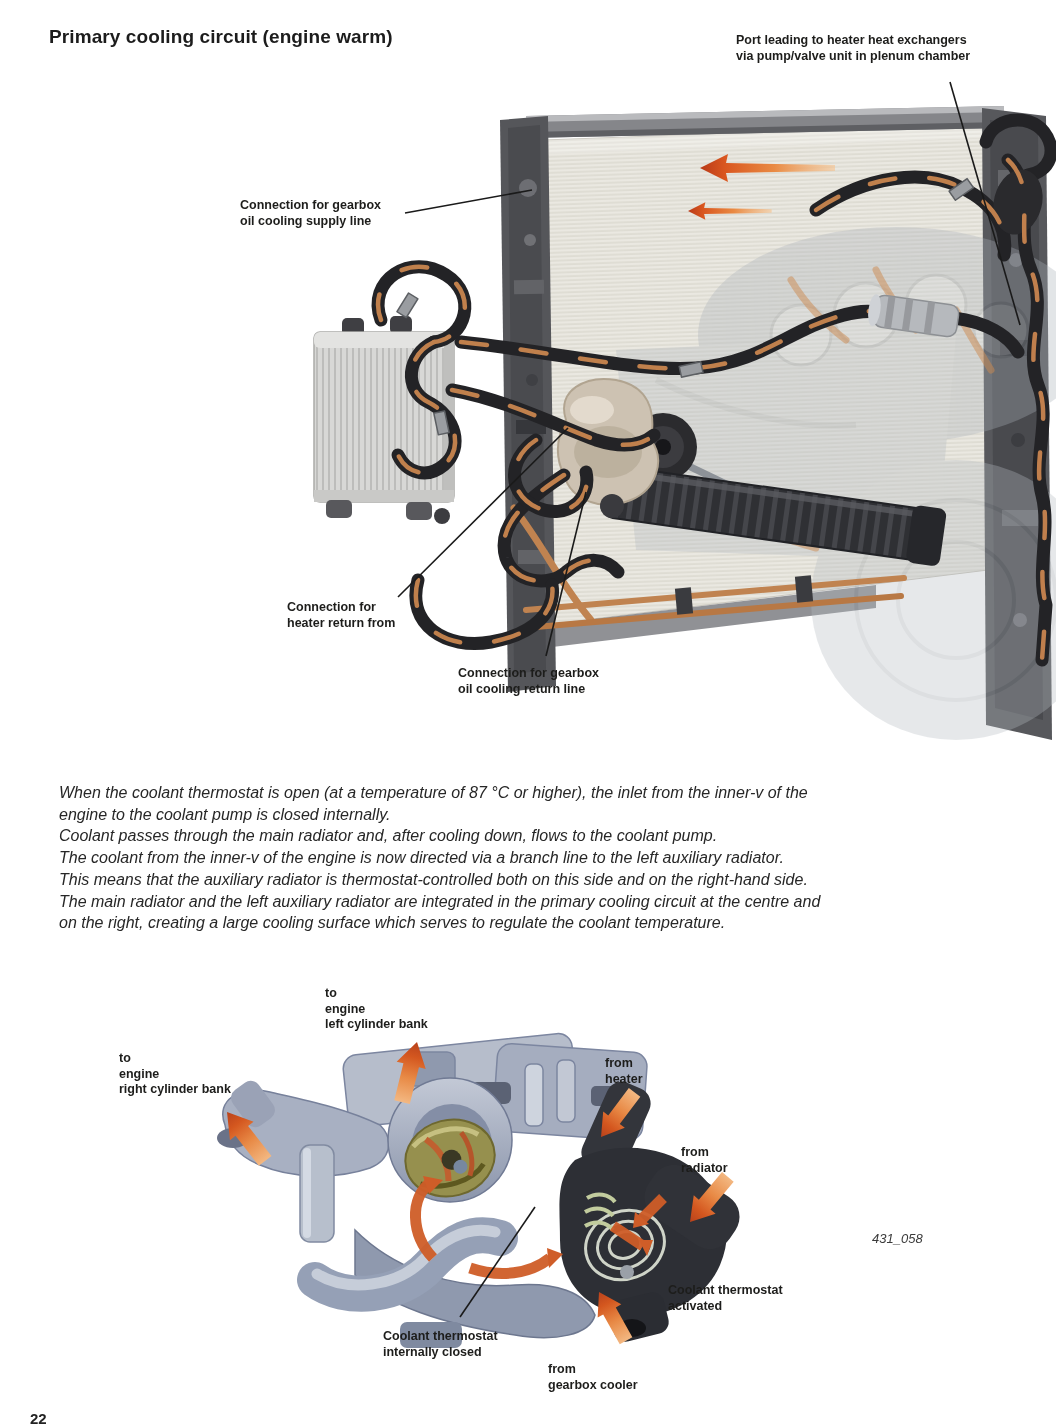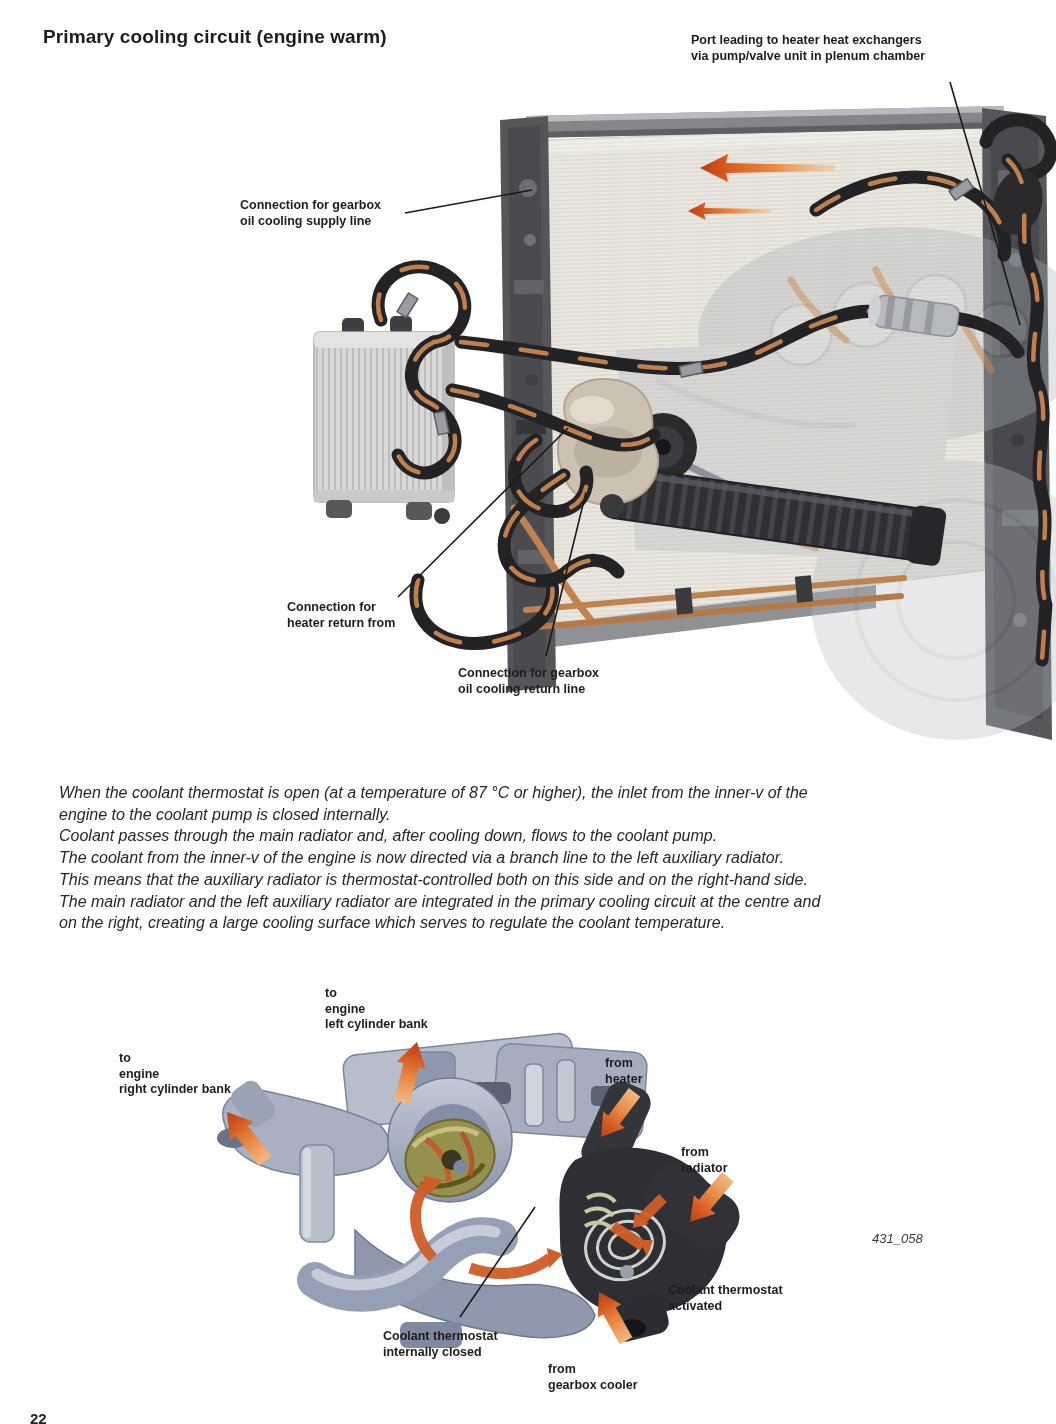--- a/index.html
+++ b/index.html
@@ -1,21 +1,21 @@
 <!DOCTYPE html>
 <html><head>
 <meta charset="utf-8">
 <style>
   html,body{margin:0;padding:0;background:#ffffff;}
   .page{
     position:relative;width:1056px;height:1424px;background:#ffffff;
     overflow:hidden;font-family:"Liberation Sans",sans-serif;
   }
   .page-title{
-    position:absolute;left:43px;top:26px;font-size:19px;font-weight:bold;
+    position:absolute;left:49px;top:26px;font-size:19px;font-weight:bold;
     color:#1c1c1c;letter-spacing:0.1px;text-align:center;
   }
   .lbl{
     position:absolute;font-size:12.5px;line-height:15.5px;font-weight:bold;
     color:#1d1d1b;white-space:pre-line;
   }
   .lbl.center{}
   .fig-num{
     position:absolute;font-size:13px;font-style:italic;color:#3a3a3a;
     font-weight:normal;
@@ -201,21 +201,21 @@
     </g>
 
     <g stroke="#1a1a1a" stroke-width="1.6">
       <line x1="694" y1="2" x2="764" y2="245"></line>
       <line x1="149" y1="133" x2="276" y2="110"></line>
       <line x1="142" y1="517" x2="312" y2="348"></line>
       <line x1="290" y1="576" x2="330" y2="412"></line>
     </g>
   </svg>
 
-  <div class="lbl" style="left:691px;top:33px;">Port leading to heater heat exchangers
+  <div class="lbl" style="left:736px;top:33px;">Port leading to heater heat exchangers
 via pump/valve unit in plenum chamber</div>
   <div class="lbl" style="left:240px;top:198px;">Connection for gearbox
 oil cooling supply line</div>
   <div class="lbl" style="left:287px;top:600px;">Connection for
 heater return from</div>
   <div class="lbl" style="left:458px;top:666px;">Connection for gearbox
 oil cooling return line</div>
 
   <div class="body-text">When the coolant thermostat is open (at a temperature of 87 °C or higher), the inlet from the inner-v of the
 engine to the coolant pump is closed internally.

